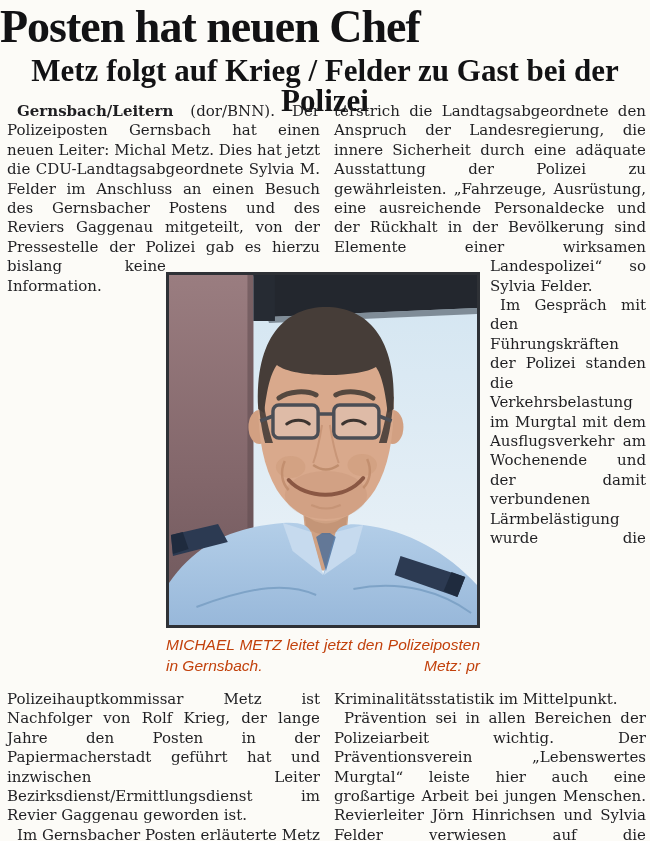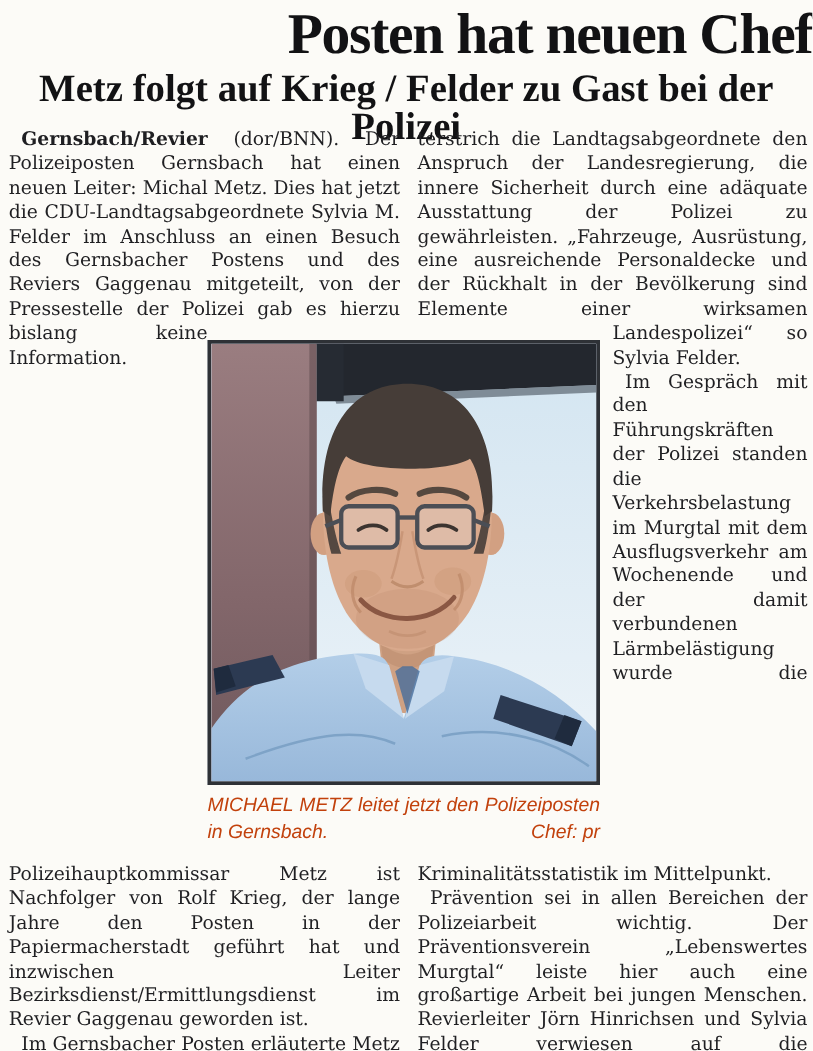--- a/index.html
+++ b/index.html
@@ -10,21 +10,21 @@
     background: #fcfbf7;
     overflow: hidden;
     color: #1f1f22;
   }
 
   
   .headline {
     position: absolute;
     top: 0px; left: 0; width: 650px;
     margin: 0;
-    text-align: right;
+    text-align: left;
     font-family: "Liberation Serif", serif;
     font-weight: 700;
     font-size: 46px;
     line-height: 54px;
     letter-spacing: -1px;
     color: #121214;
   }
   .subheadline {
     position: absolute;
     top: 56px; left: 0; width: 650px;
@@ -96,21 +96,21 @@
 
   <h1 class="headline">Posten hat neuen Chef</h1>
   <h2 class="subheadline">Metz folgt auf Krieg / Felder zu Gast bei der Polizei</h2>
 
   <div class="body-area">
 
     <div class="col col-left">
       <div class="push-r"></div>
       <div class="cut-r"></div>
       <p class="para no-indent">
-        <b class="dateline">Gernsbach/Revier</b>
+        <b class="dateline">Gernsbach/Leitern</b>
         <span>(dor/BNN). Der Polizeiposten Gernsbach hat einen neuen Leiter: Michal Metz. Dies hat jetzt die CDU-Landtagsabgeordnete Sylvia M. Felder im Anschluss an einen Besuch des Gernsbacher Postens und des Reviers Gaggenau mitgeteilt, von der Pressestelle der Polizei gab es hierzu bislang keine Information. Polizeihauptkommissar Metz ist Nachfolger von Rolf Krieg, der lange Jahre den Posten in der Papiermacherstadt geführt hat und inzwischen Leiter Bezirksdienst/Ermittlungsdienst im Revier Gaggenau geworden ist.</span>
       </p>
       <p class="para">Im Gernsbacher Posten erläuterte Metz Aufgaben und Struktur des Postens. Verbunden wurde der Besuch der Abgeordneten auch mit einem Gespräch mit den Führungskräften des Reviers Gaggenau. Mit Revierleiter Jörn Hinrichsen und den Leitern der Polizeiposten von Gernsbach und Kuppenheim sowie den Dienstgruppenleitern wurde laut Mitteilung von Felder die aktuelle Herausforderung für die Polizeiarbeit und die Sicherheitslage im Murgtal erörtert. Bei dem Gespräch un-</p>
     </div>
 
     <div class="col col-right">
       <div class="push-l"></div>
       <div class="cut-l"></div>
       <p class="para no-indent" style="text-indent:0">terstrich die Landtagsabgeordnete den Anspruch der Landesregierung, die innere Sicherheit durch eine adäquate Ausstattung der Polizei zu gewährleisten. „Fahrzeuge, Ausrüstung, eine ausreichende Personaldecke und der Rückhalt in der Bevölkerung sind Elemente einer wirksamen Landespolizei“ so Sylvia Felder.</p>
       <p class="para">Im Gespräch mit den Führungskräften der Polizei standen die Verkehrsbelastung im Murgtal mit dem Ausflugsverkehr am Wochenende und der damit verbundenen Lärmbelästigung wurde die Kriminalitätsstatistik im Mittelpunkt.</p>
@@ -195,16 +195,16 @@
       <path d="M122,205 C140,225 180,225 198,203" stroke="#8a5743" stroke-width="4" fill="none" stroke-linecap="round"></path>
       <path d="M118,186 C113,197 115,208 122,215" stroke="#bf8c6c" stroke-width="2.5" fill="none" opacity="0.85"></path>
       <path d="M202,184 C207,195 205,206 198,213" stroke="#bf8c6c" stroke-width="2.5" fill="none" opacity="0.85"></path>
       <path d="M145,230 Q160,237 175,230" stroke="#c08f70" stroke-width="2" fill="none" opacity="0.7"></path>
     </svg>
   </figure>
 
   <figcaption class="caption">
     <span>MICHAEL METZ</span>
     <span>leitet jetzt den Polizeiposten in Gernsbach.</span>
-    <span class="credit">Chef: pr</span>
+    <span class="credit">Metz: pr</span>
   </figcaption>
 
 </div>
 
 </body></html>

